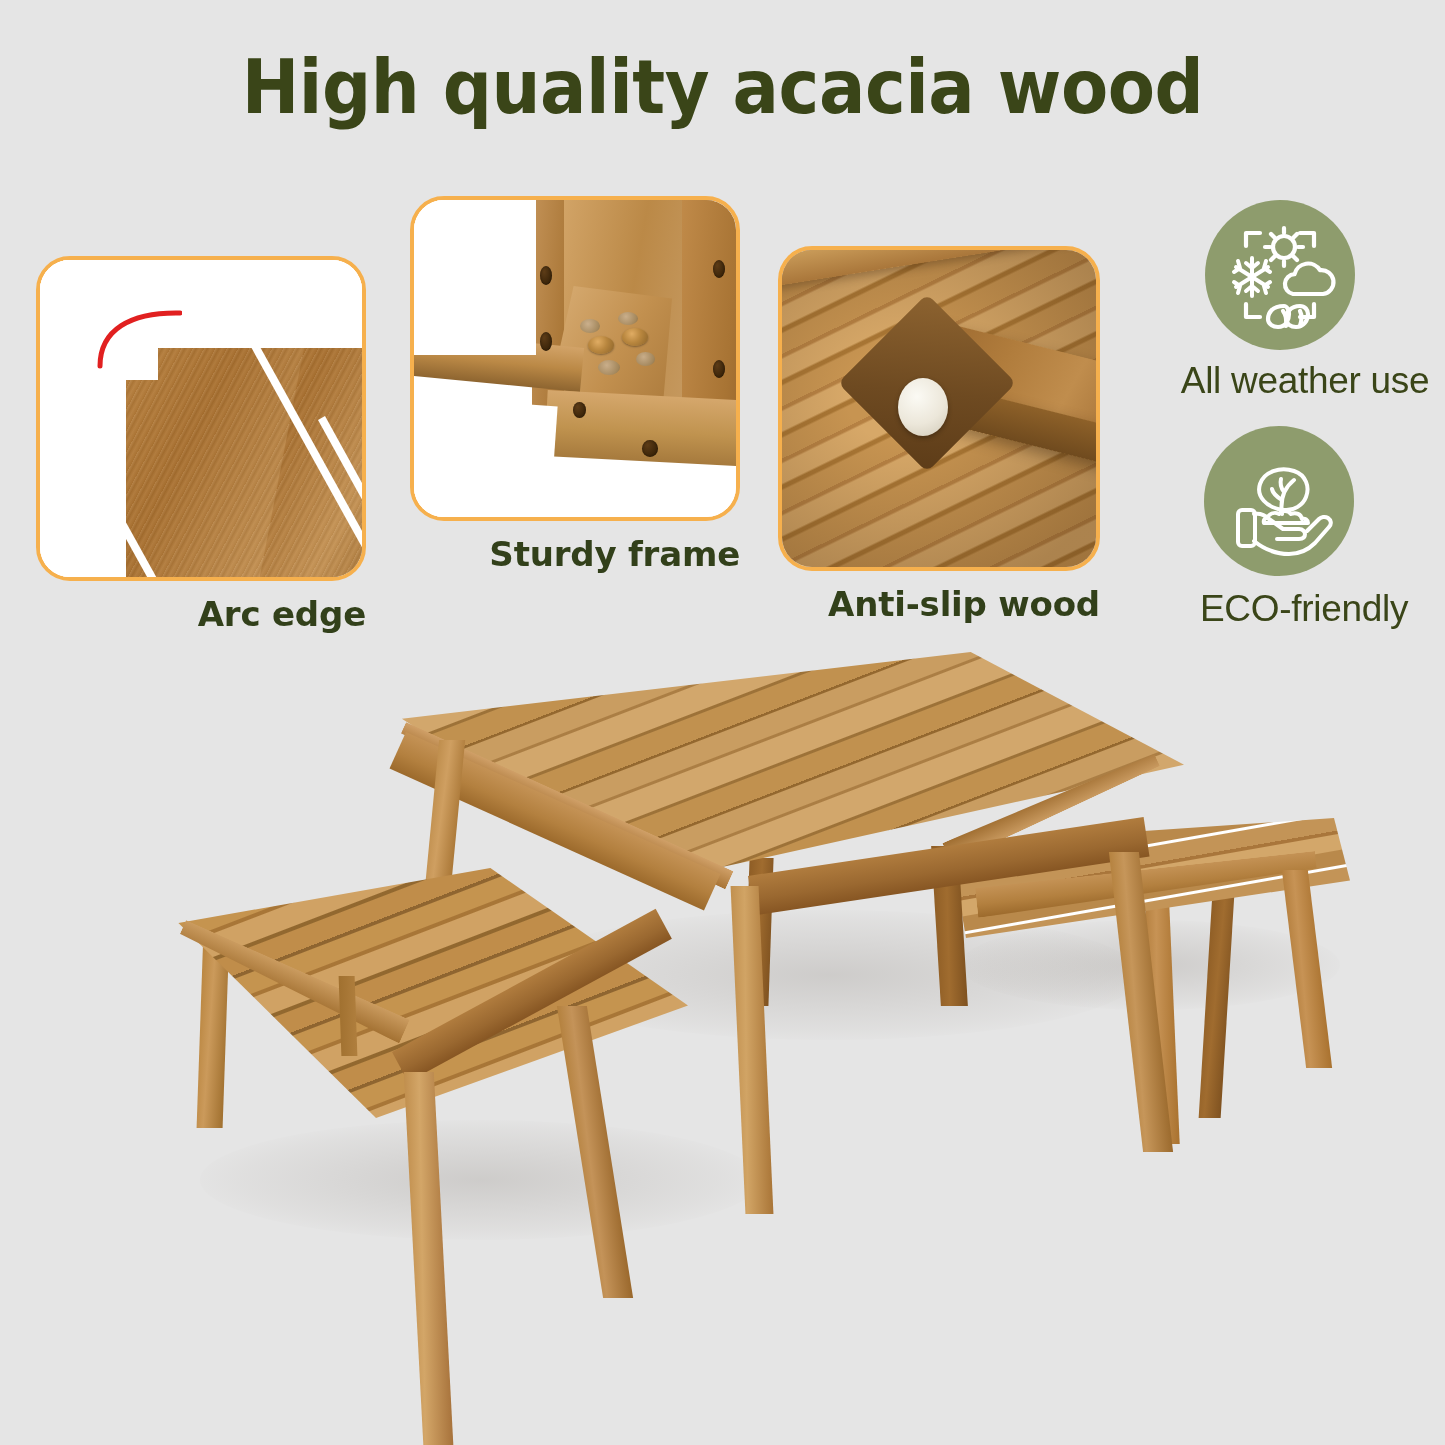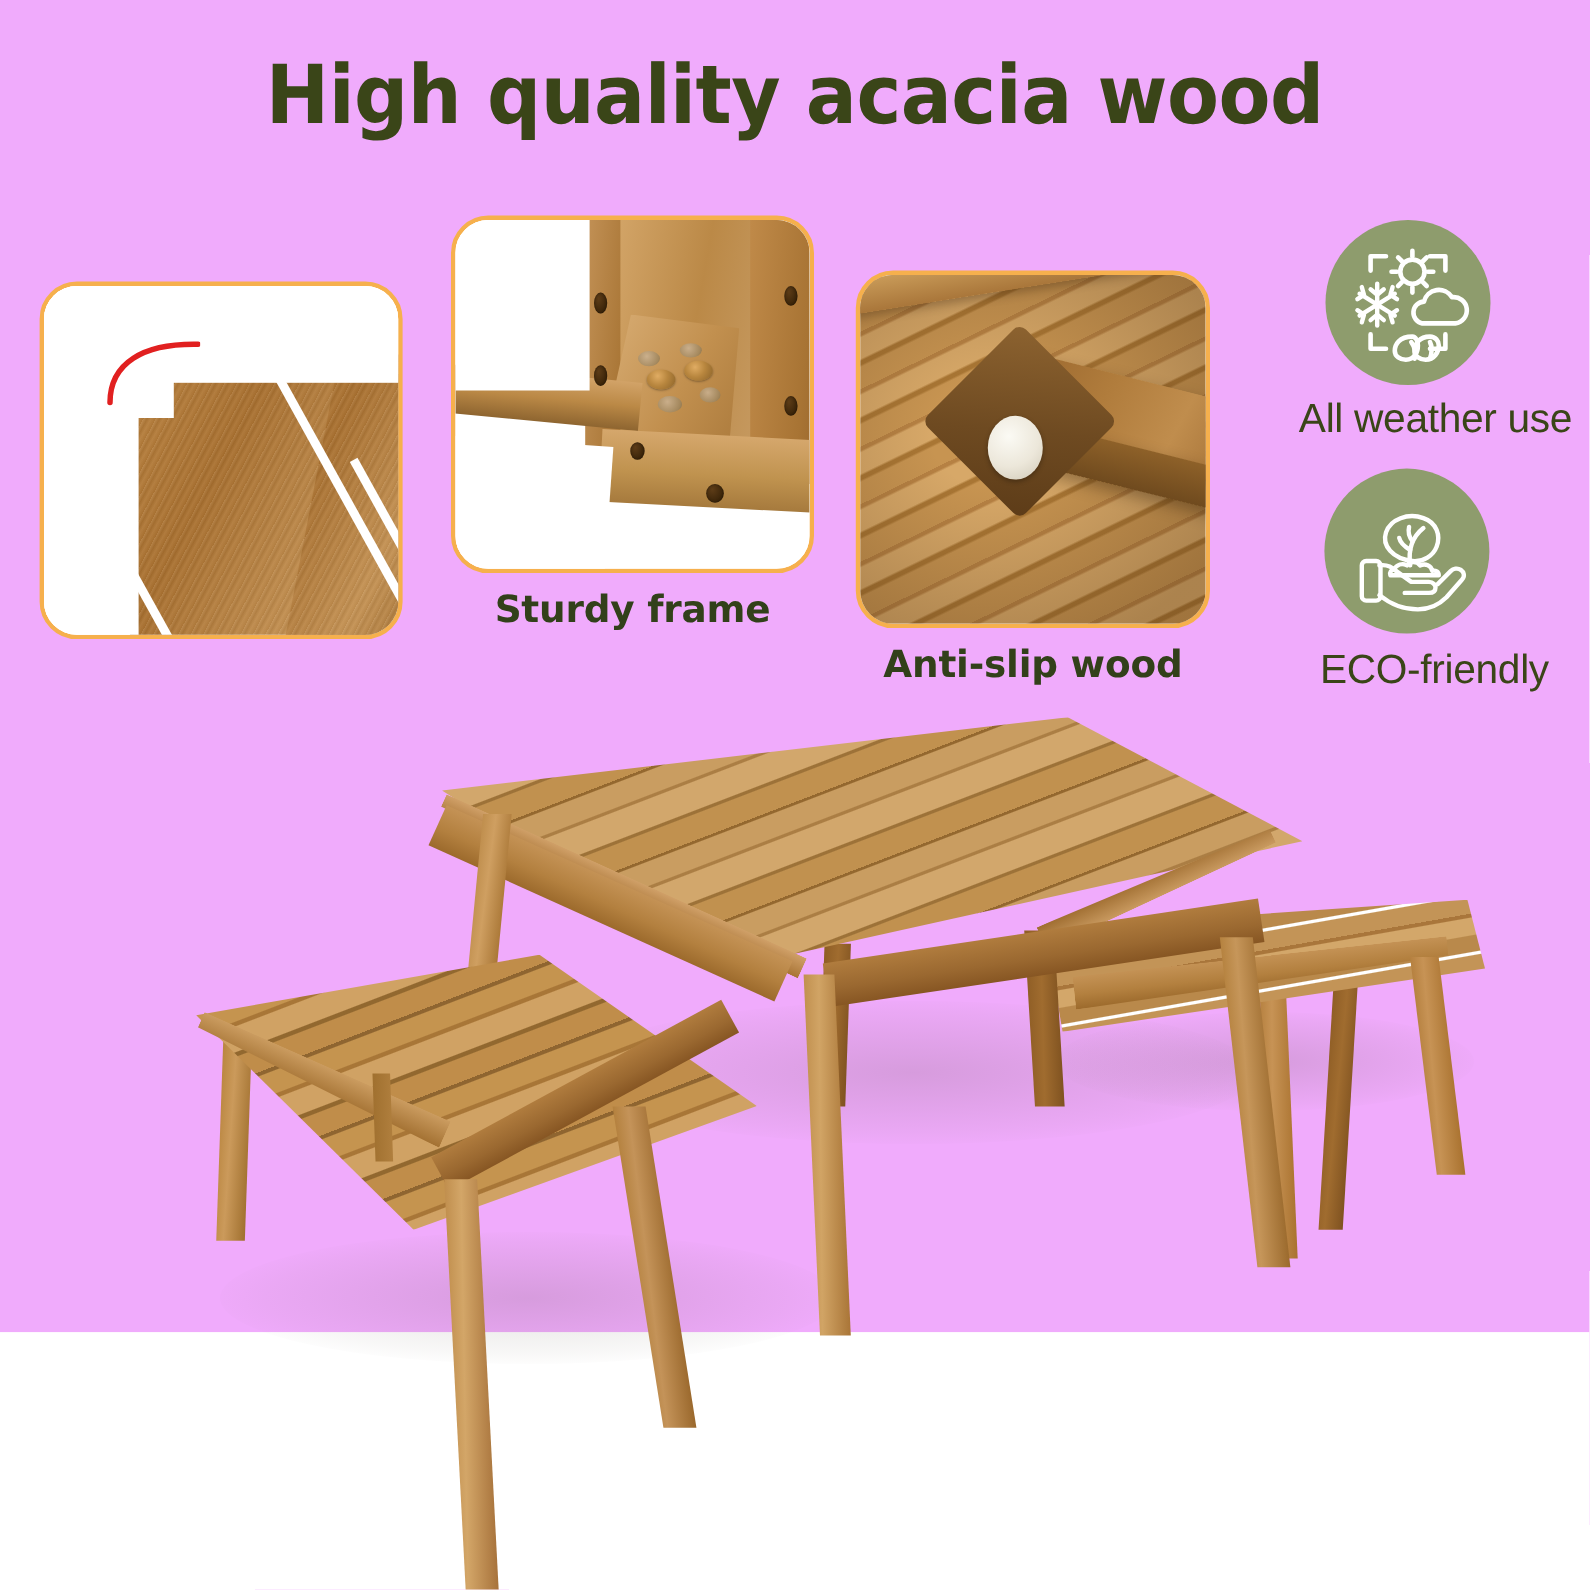--- a/index.html
+++ b/index.html
@@ -2,21 +2,21 @@
 <html><head>
 <meta charset="utf-8">
 <style>
   * { box-sizing: border-box; margin: 0; padding: 0; }
   html, body {
     width: 1445px; height: 1445px;
     background: #ffffff;
     font-family: "Liberation Sans", sans-serif;
     overflow: hidden;
   }
-  .canvas { position: relative; width: 1445px; height: 1211px; background: #f0abfc; }
+  .canvas { position: relative; width: 1445px; height: 1445px; background: #e5e5e5; }
 
   
   .title {
     position: absolute; left: 0; top: 44px; width: 1445px;
     text-align: center;
     font-family: "DejaVu Sans", sans-serif;
     font-weight: 700;
     font-size: 74px;
     letter-spacing: -0.5px;
     color: #3a4518;
@@ -28,21 +28,21 @@
   .panel-box {
     position: absolute; left: 0; top: 0;
     border: 4px solid #f6b04d;
     border-radius: 34px;
     overflow: hidden;
     background: #fff;
   }
   .panel-label {
     position: absolute;
     width: 100%;
-    text-align: center;
+    text-align: right;
     font-family: "DejaVu Sans", sans-serif;
     font-weight: 700;
     font-size: 34px;
     color: #32401a;
     letter-spacing: -0.2px;
   }
   
   #panel-arc { left: 36px; top: 256px; width: 330px; height: 390px; }
   #panel-arc .panel-box { width: 330px; height: 325px; }
   #panel-arc .panel-label { top: 338px; }
@@ -190,20 +190,21 @@
             radial-gradient(circle at 100% 100%, rgba(0,0,0,0) 0 39px, #ffffff 39px 100%);"></div>
         </div>
 
         <div class="arc-curve" style="left:56px; top:48px; width:86px; height:62px;">
           <svg width="86" height="62" viewBox="0 0 86 62">
             <path d="M4 58 C 4 22, 34 4, 84 5" fill="none" stroke="#e12020" stroke-width="5" stroke-linecap="round"></path>
           </svg>
         </div>
       </div>
     </div>
+    <div class="panel-label">Arc edge</div>
   </div>
 
   <div class="panel" id="panel-frame">
     <div class="panel-box">
       <div class="frame-photo">
 
         <div class="fpiece" style="left:118px; top:-10px; width:56px; height:230px;
              background: linear-gradient(95deg,#c39257,#a97636 60%,#bb8746);"></div>
 
         <div class="fpiece" style="left:150px; top:-10px; width:150px; height:240px;

